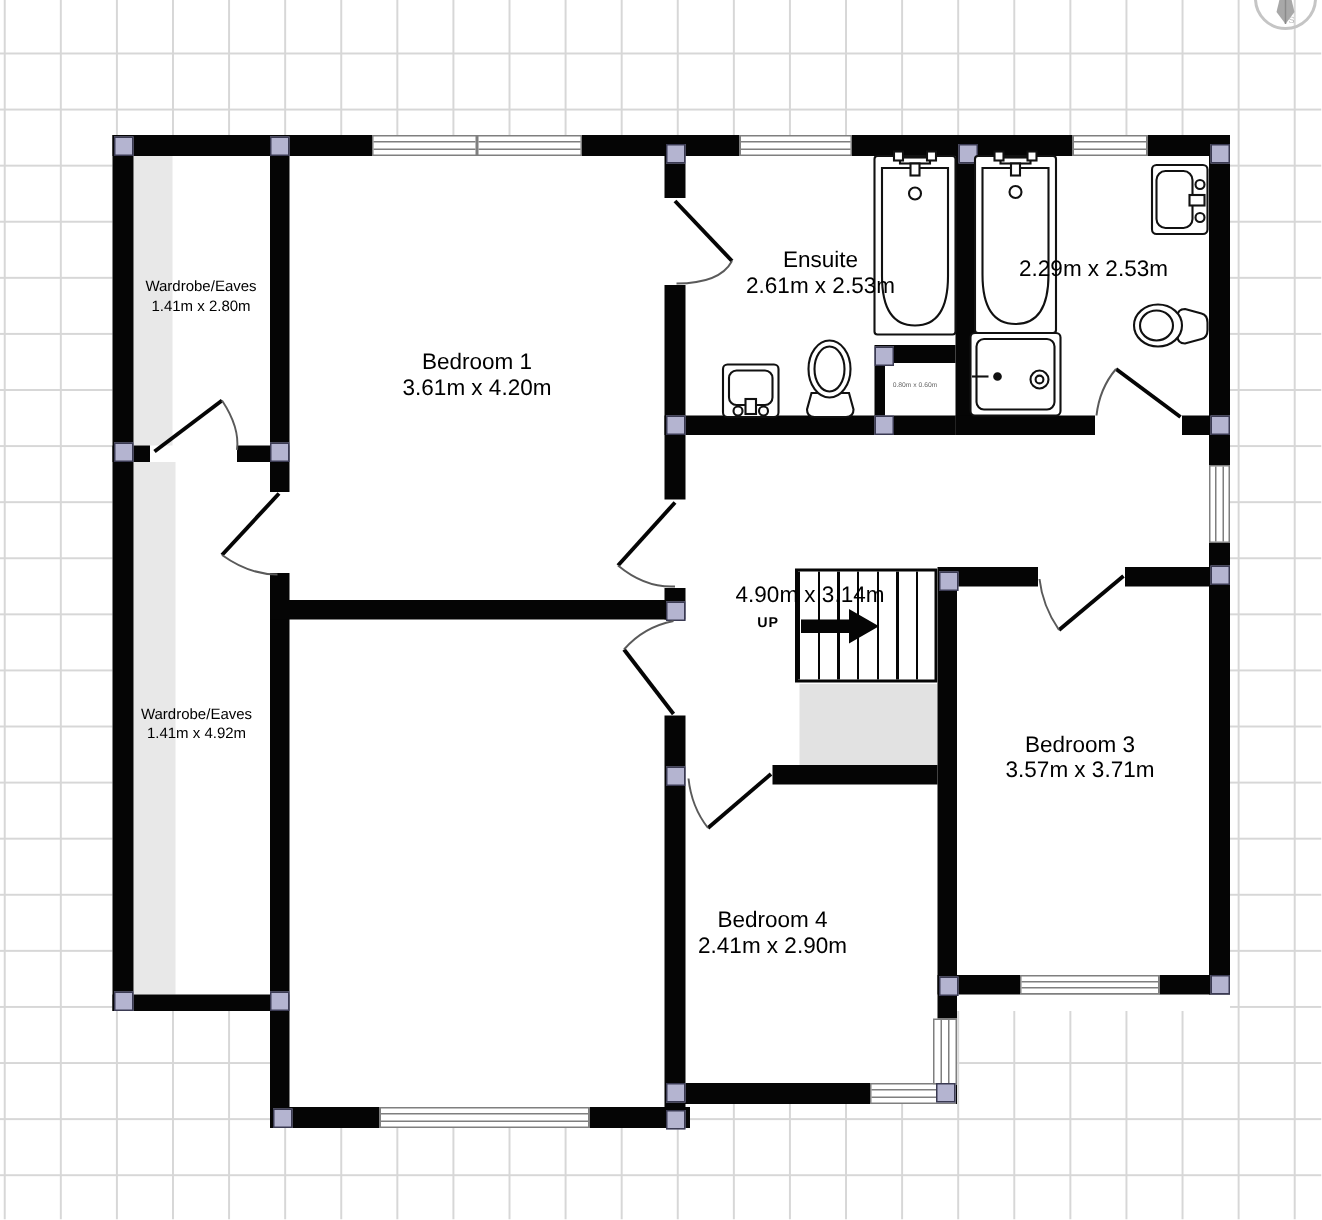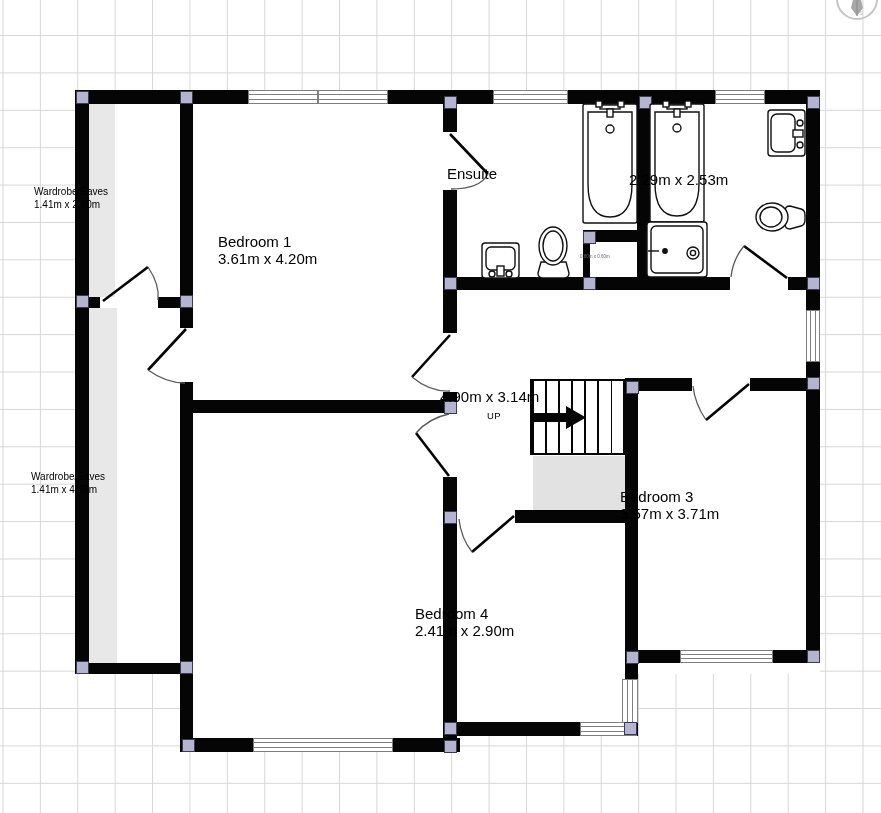--- a/index.html
+++ b/index.html
@@ -20,21 +20,21 @@
   .wh::before{content:"";position:absolute;left:0;right:0;top:calc(33% - 1px);border-top:1px solid #7f7f7f;}
   .wh::after{content:"";position:absolute;left:0;right:0;bottom:calc(33% - 1px);border-bottom:1px solid #7f7f7f;}
   .wv::before{content:"";position:absolute;top:0;bottom:0;left:calc(33% - 1px);border-left:1px solid #7f7f7f;}
   .wv::after{content:"";position:absolute;top:0;bottom:0;right:calc(33% - 1px);border-right:1px solid #7f7f7f;}
   .j{position:absolute;width:13px;height:13px;background:#b4b4d0;border:1px solid #3a3a52;box-sizing:border-box;z-index:5;}
   .stairs{
     position:absolute;background:#fff;border:2px solid #050505;box-sizing:border-box;z-index:4;
     background-image:repeating-linear-gradient(90deg,#050505 0 1.6px,transparent 1.6px 13.1px);
   }
   svg.overlay{position:absolute;left:0;top:0;z-index:6;pointer-events:none;}
-  .lbl{position:absolute;z-index:7;color:#000;}
+  .lbl{position:absolute;z-index:7;text-align:center;color:#000;}
   .lbl span{display:block;}
   .fs15{font-size:15px;line-height:17px;}
   .fs10{font-size:10px;line-height:12.5px;}
   .fs-up{font-size:9.5px;line-height:11px;letter-spacing:.5px;}
   .fs-tiny{font-size:4.5px;line-height:5px;color:#666;}
   .door-leaf{stroke:#050505;stroke-width:2.6px;fill:none;}
   .door-arc{stroke:#5a5a5a;stroke-width:1.3px;fill:none;}
   .fx{stroke:#111;stroke-width:1.4px;}
 </style>
 </head>
@@ -222,31 +222,32 @@
   <div class="lbl fs10" style="left:34px;top:186px;width:200px;">
     <span>Wardrobe/Eaves</span>
     <span>1.41m x 2.80m</span>
   </div>
   <div class="lbl fs15" style="left:218px;top:233px;width:200px;">
     <span>Bedroom 1</span>
     <span>3.61m x 4.20m</span>
   </div>
   <div class="lbl fs15" style="left:447px;top:165px;width:200px;">
     <span>Ensuite</span>
+    <span>2.61m x 2.53m</span>
   </div>
   <div class="lbl fs15" style="left:629px;top:171px;width:200px;">
     <span>2.29m x 2.53m</span>
   </div>
   <div class="lbl fs-tiny" style="left:580px;top:254px;width:60px;">
     <span>0.80m x 0.60m</span>
   </div>
   <div class="lbl fs15" style="left:440px;top:388px;width:200px;">
     <span>4.90m x 3.14m</span>
   </div>
-  <div class="lbl fs-up" style="left:487px;top:410px;width:50px;">
+  <div class="lbl fs-up" style="left:487px;top:410px;width:50px;font-weight:bold;">
     <span>UP</span>
   </div>
   <div class="lbl fs10" style="left:31px;top:471px;width:200px;">
     <span>Wardrobe/Eaves</span>
     <span>1.41m x 4.92m</span>
   </div>
   <div class="lbl fs15" style="left:415px;top:605px;width:200px;">
     <span>Bedroom 4</span>
     <span>2.41m x 2.90m</span>
   </div>

